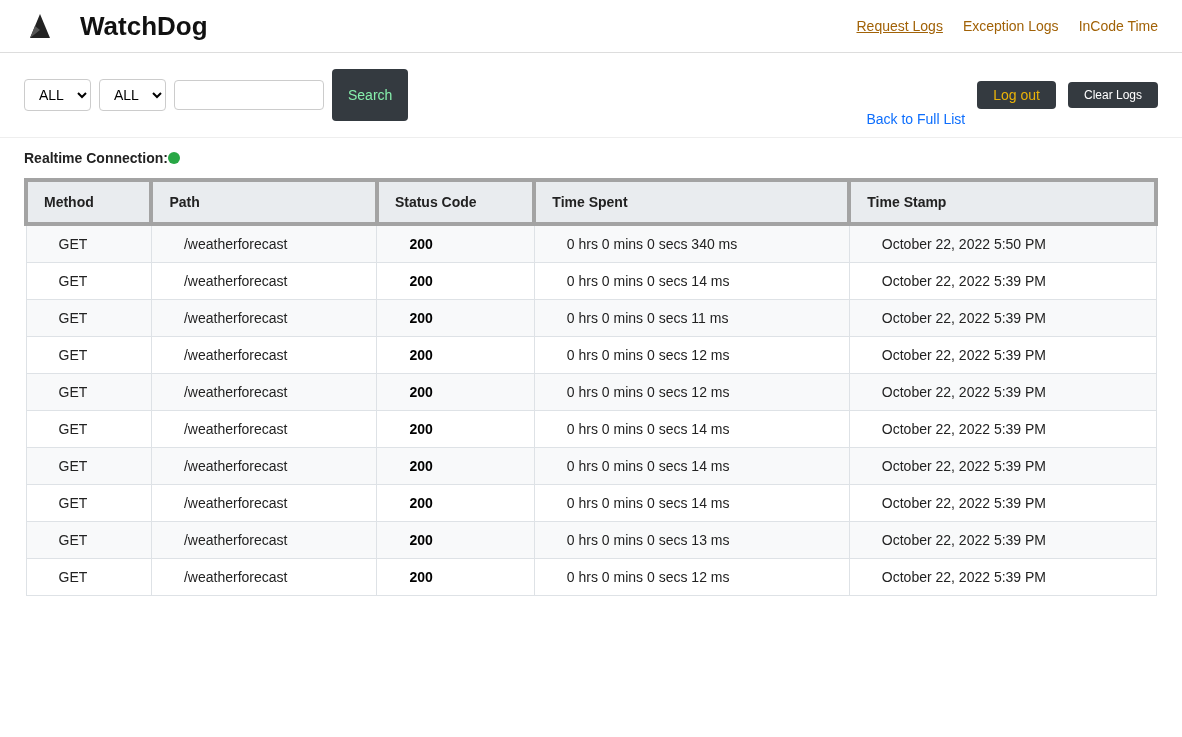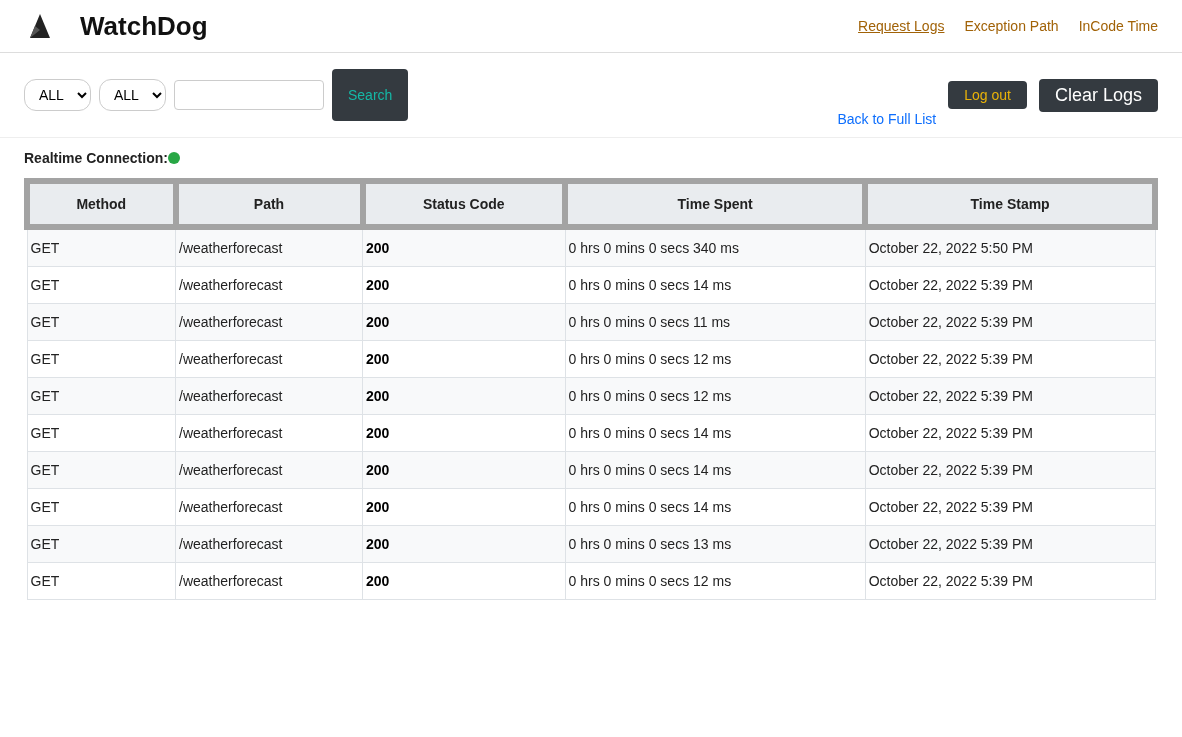--- a/index.html
+++ b/index.html
@@ -59,36 +59,36 @@
       gap: 8px;
     }
     .toolbar-right {
       display: flex;
       align-items: center;
       gap: 12px;
     }
     select {
       padding: 6px 10px;
       border: 1px solid #ccc;
-      border-radius: 12px;
+      border-radius: 4px;
       font-size: 14px;
       background: #fff;
       cursor: pointer;
     }
     .search-input {
       padding: 6px 10px;
       border: 1px solid #ccc;
       border-radius: 4px;
       font-size: 14px;
       width: 150px;
     }
     .btn-search {
       padding: 18px 16px;
       background: #343a40;
-      color: #14b8a6;
+      color: #86efac;
       border: none;
       border-radius: 4px;
       font-size: 14px;
       cursor: pointer;
     }
     .back-link {
       color: #0d6efd;
       text-decoration: none;
       font-size: 14px;
       cursor: pointer;
@@ -102,21 +102,21 @@
       border-radius: 4px;
       font-size: 14px;
       cursor: pointer;
     }
     .btn-clear {
       padding: 6px 16px;
       background: #343a40;
       color: #fff;
       border: none;
       border-radius: 4px;
-      font-size: 18px;
+      font-size: 12px;
       cursor: pointer;
     }
 
     
     .realtime-bar {
       padding: 12px 24px;
       font-size: 14px;
       font-weight: bold;
       display: flex;
       align-items: center;
@@ -137,36 +137,36 @@
     table {
       width: 100%;
       border-collapse: collapse;
       background: #fff;
     }
     thead tr {
       background: #e9ecef;
     }
     thead th {
       padding: 12px 16px;
-      text-align: center;
-      font-weight: bold;
-      font-size: 14px;
-      border: 6px solid #a3a3a3;
+      text-align: left;
+      font-weight: bold;
+      font-size: 14px;
+      border: 4px solid #a3a3a3;
     }
     tbody tr {
       border-bottom: 1px solid #dee2e6;
     }
     tbody tr:nth-child(odd) {
       background: #f8f9fa;
     }
     tbody tr:nth-child(even) {
       background: #fff;
     }
     tbody td {
-      padding: 10px 3px;
+      padding: 10px 32px;
       font-size: 14px;
       border-left: 1px solid #dee2e6;
       border-right: 1px solid #dee2e6;
     }
     .status-ok {
       color: #000000;
       font-weight: bold;
     }
   </style>
 </head>
@@ -175,21 +175,21 @@
 <div class="header">
   <div class="logo-area">
     <svg class="logo-icon" viewBox="0 0 32 32" fill="none" xmlns="http://www.w3.org/2000/svg">
       <polygon points="6,28 16,4 26,28" fill="#222"></polygon>
       <polygon points="6,28 11,16 16,20" fill="#555"></polygon>
     </svg>
     <span class="logo-text">WatchDog</span>
   </div>
   <div class="nav-links">
     <a class="nav-link active">Request Logs</a>
-    <a class="nav-link">Exception Path</a>
+    <a class="nav-link">Exception Logs</a>
     <a class="nav-link">InCode Time</a>
   </div>
 </div>
 
 <div class="toolbar">
   <div class="toolbar-left">
     <select>
       <option>ALL</option>
     </select>
     <select>

